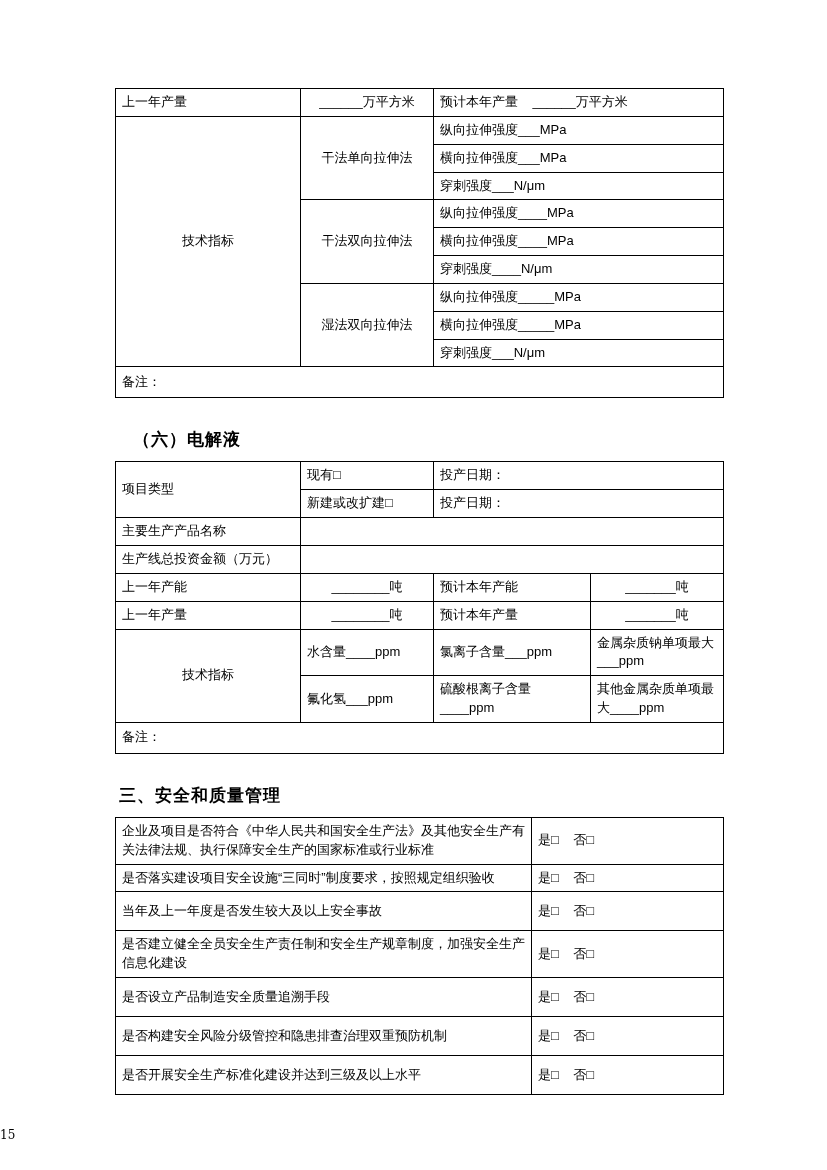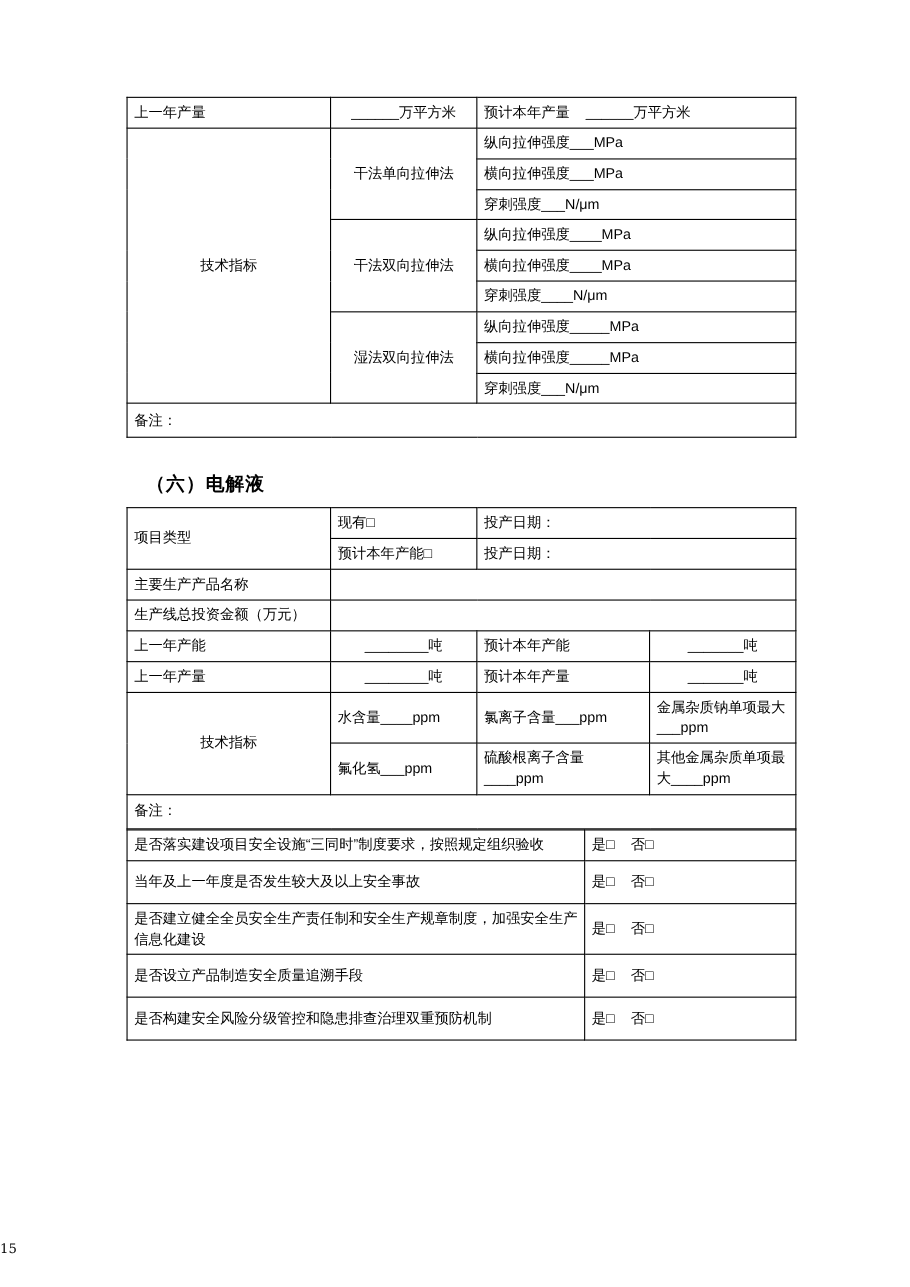--- a/index.html
+++ b/index.html
@@ -127,21 +127,21 @@
       <col style="width:157px">
       <col style="width:133px">
     </colgroup>
     <tbody>
       <tr>
         <td rowspan="2">项目类型</td>
         <td>现有□</td>
         <td colspan="2">投产日期：</td>
       </tr>
       <tr>
-        <td>预计本年产能□</td>
+        <td>新建或改扩建□</td>
         <td colspan="2">投产日期：</td>
       </tr>
       <tr>
         <td>主要生产产品名称</td>
         <td colspan="3"></td>
       </tr>
       <tr>
         <td>生产线总投资金额（万元）</td>
         <td colspan="3"></td>
       </tr>
@@ -167,28 +167,36 @@
         <td>氟化氢___ppm</td>
         <td>硫酸根离子含量____ppm</td>
         <td>其他金属杂质单项最大____ppm</td>
       </tr>
       <tr>
         <td colspan="4" style="height:22px">备注：</td>
       </tr>
     </tbody>
   </table>
 
+  <h2 class="section nolead">三、安全和质量管理</h2>
 
   <table class="doc">
     <colgroup>
       <col style="width:416px">
       <col style="width:192px">
     </colgroup>
     <tbody>
       <tr>
+        <td class="small tight">企业及项目是否符合《中华人民共和国安全生产法》及其他安全生产有关法律法规、执行保障安全生产的国家标准或行业标准</td>
+        <td class="yesno">
+          <span>是□</span>
+          &nbsp;&nbsp;&nbsp;<span>否□</span>
+        </td>
+      </tr>
+      <tr>
         <td class="small tight">是否落实建设项目安全设施“三同时”制度要求，按照规定组织验收</td>
         <td class="yesno">
           <span>是□</span>
           &nbsp;&nbsp;&nbsp;<span>否□</span>
         </td>
       </tr>
       <tr>
         <td class="small tight" style="height:30px">当年及上一年度是否发生较大及以上安全事故</td>
         <td class="yesno">
           <span>是□</span>
@@ -204,20 +212,27 @@
       </tr>
       <tr>
         <td class="small tight" style="height:30px">是否设立产品制造安全质量追溯手段</td>
         <td class="yesno">
           <span>是□</span>
           &nbsp;&nbsp;&nbsp;<span>否□</span>
         </td>
       </tr>
       <tr>
         <td class="small tight" style="height:30px">是否构建安全风险分级管控和隐患排查治理双重预防机制</td>
+        <td class="yesno">
+          <span>是□</span>
+          &nbsp;&nbsp;&nbsp;<span>否□</span>
+        </td>
+      </tr>
+      <tr>
+        <td class="small tight" style="height:30px">是否开展安全生产标准化建设并达到三级及以上水平</td>
         <td class="yesno">
           <span>是□</span>
           &nbsp;&nbsp;&nbsp;<span>否□</span>
         </td>
       </tr>
     </tbody>
   </table>
 
   <div class="pagenum">15</div>
 </div>

